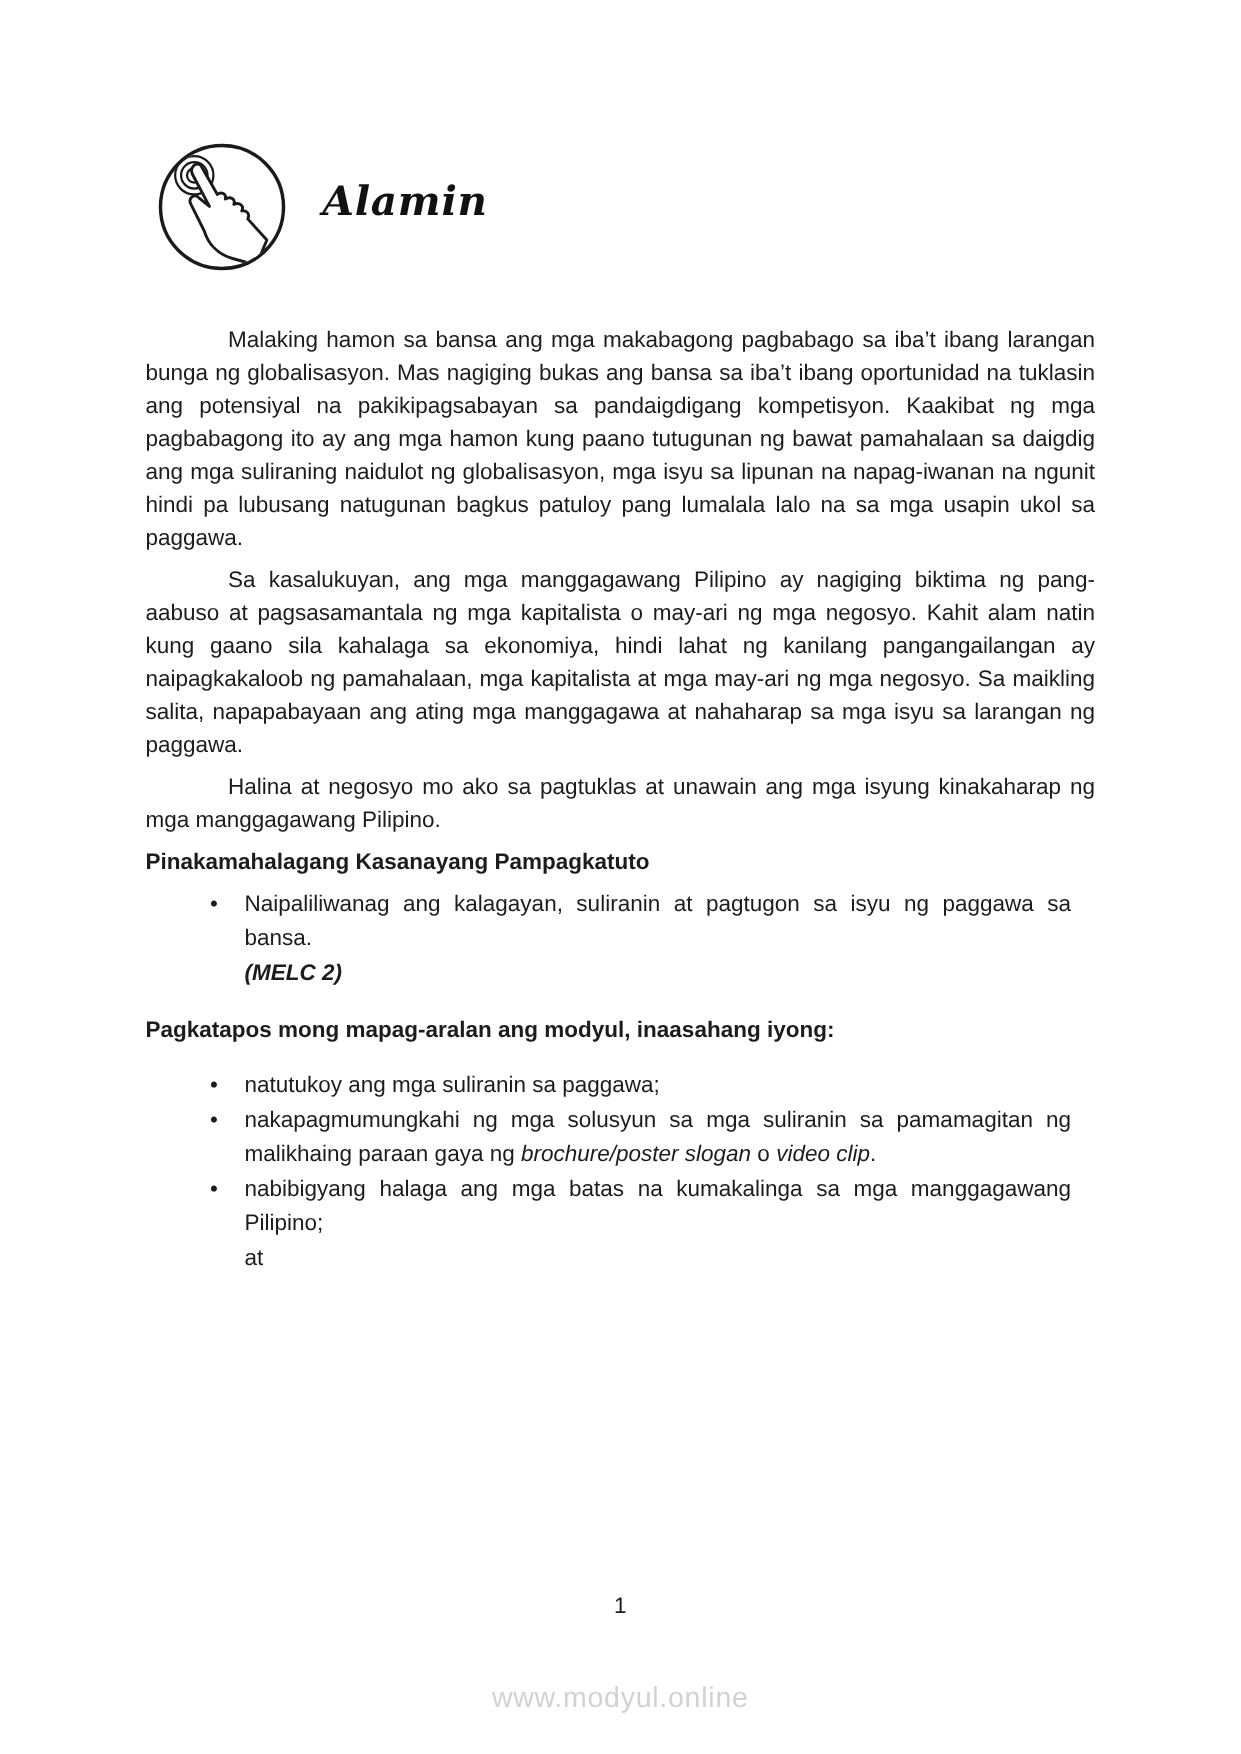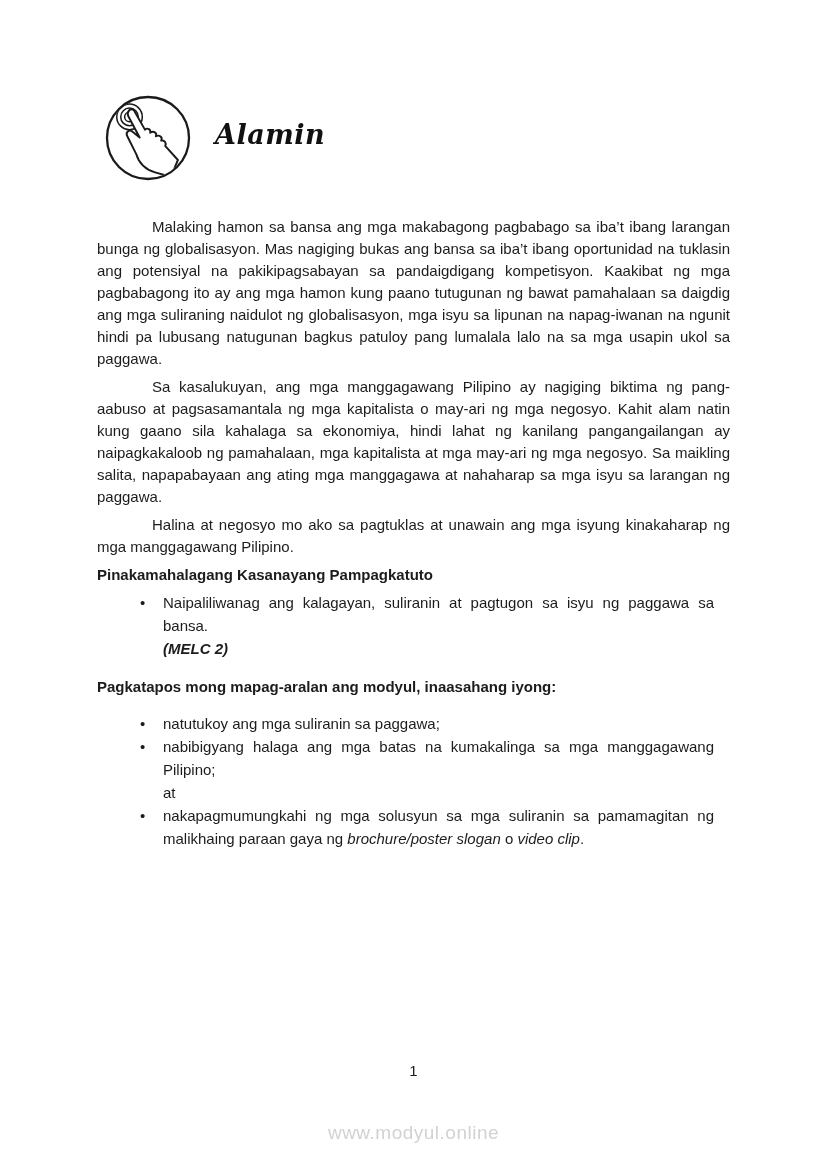--- a/index.html
+++ b/index.html
@@ -146,25 +146,25 @@
       <span class="jline">Naipaliliwanag ang kalagayan, suliranin at pagtugon sa isyu ng paggawa sa bansa.</span>
       <span class="bold-ital">(MELC 2)</span>
     </li>
   </ul>
 
   <div class="h-bold h2">Pagkatapos mong mapag-aralan ang modyul, inaasahang iyong:</div>
 
   <ul class="blist l2">
     <li>natutukoy ang mga suliranin sa paggawa;</li>
     <li>
+      <span class="jline">nakapagmumungkahi ng mga solusyun sa mga suliranin sa pamamagitan ng</span>
+      <span>malikhaing paraan gaya ng </span><span class="ital">brochure/poster slogan</span><span> o </span><span class="ital">video clip</span><span>.</span>
+    </li>
+    <li>
       <span class="jline">nabibigyang halaga ang mga batas na kumakalinga sa mga manggagawang Pilipino;</span>
       <span>at</span>
-    </li>
-    <li>
-      <span class="jline">nakapagmumungkahi ng mga solusyun sa mga suliranin sa pamamagitan ng</span>
-      <span>malikhaing paraan gaya ng </span><span class="ital">brochure/poster slogan</span><span> o </span><span class="ital">video clip</span><span>.</span>
     </li>
   </ul>
 
 </div>
 
 <div class="page-number">1</div>
 <div class="watermark">www.modyul.online</div>
 
 </body></html>

